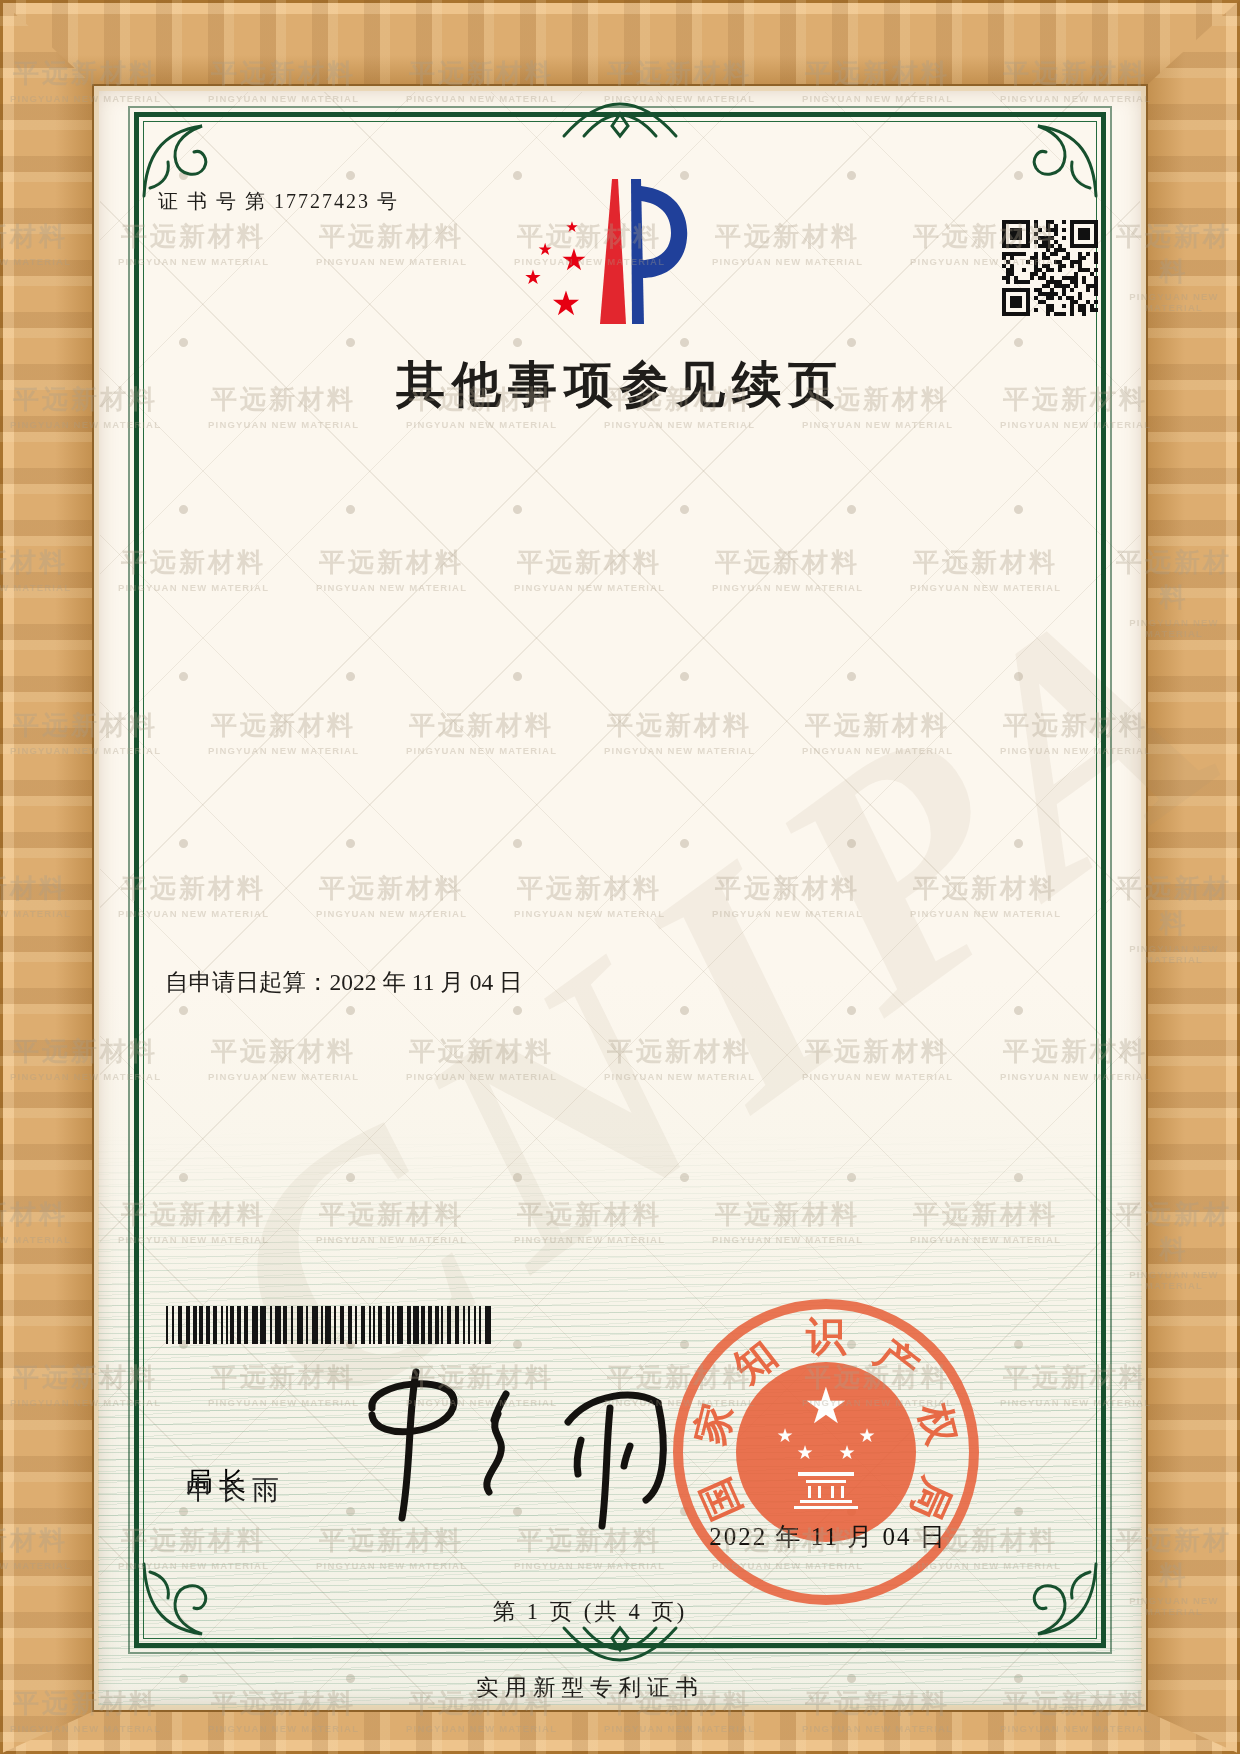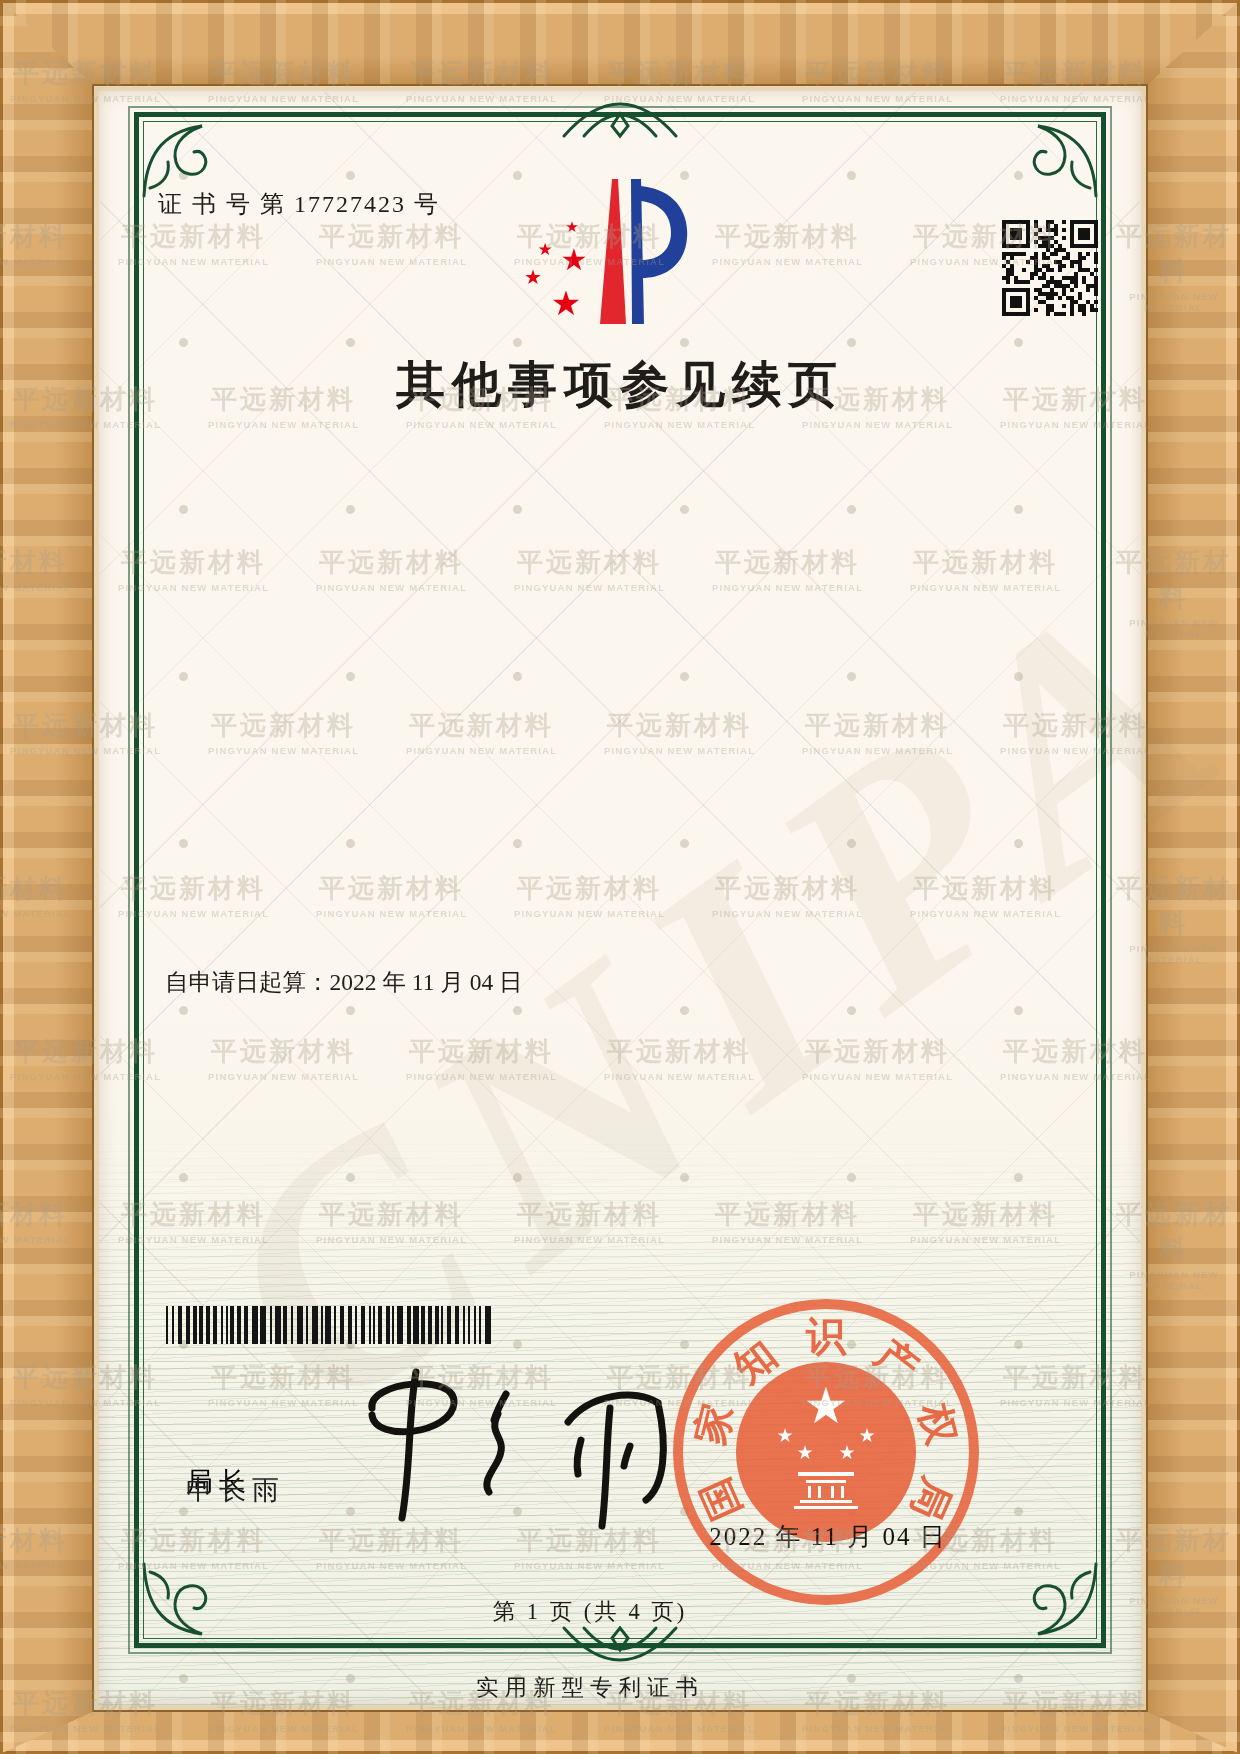--- a/index.html
+++ b/index.html
@@ -67,21 +67,21 @@
   }
   .orn{position:absolute;z-index:6;pointer-events:none;}
   .orn path{stroke:#17502e;fill:none;stroke-width:3;stroke-linecap:round;}
   
   #wm-layer{position:absolute;inset:0;z-index:40;pointer-events:none;margin-top:36px;}
   .wm{position:absolute;text-align:center;color:rgba(170,157,136,.33);}
   .wm b{display:block;font:700 26px "Liberation Sans",sans-serif;letter-spacing:3px;}
   .wm i{display:block;font:700 9.5px "Liberation Sans",sans-serif;font-style:normal;letter-spacing:1.2px;margin-top:2px;}
   
   .abs{position:absolute;z-index:10;}
-  #cert-number{left:158px;top:188px;font-size:24px;letter-spacing:2px;text-align:center;}
+  #cert-number{left:158px;top:188px;font-size:20px;letter-spacing:2px;text-align:center;}
   #cnipa-logo{left:520px;top:176px;z-index:10;}
   #qr{left:1002px;top:220px;width:96px;height:96px;z-index:10;}
   #cert-title{left:0;top:352px;width:1240px;text-align:center;font-size:49px;font-weight:700;letter-spacing:7px;}
   .field-row{position:absolute;left:165px;display:flex;align-items:baseline;font-size:23.5px;line-height:1.45;}
   .field-label{white-space:pre;letter-spacing:1px;}
   .field-value{letter-spacing:.5px;}
   .field-row.addr .field-value{display:inline-block;width:598px;}
   #grant-row{left:165px;top:966px;font-size:23.5px;width:940px;}
   #grant-no{position:absolute;left:475px;top:0;}
   .para{position:absolute;left:162px;width:932px;font-size:24.5px;line-height:46px;text-align:justify;text-indent:2em;letter-spacing:.5px;}

